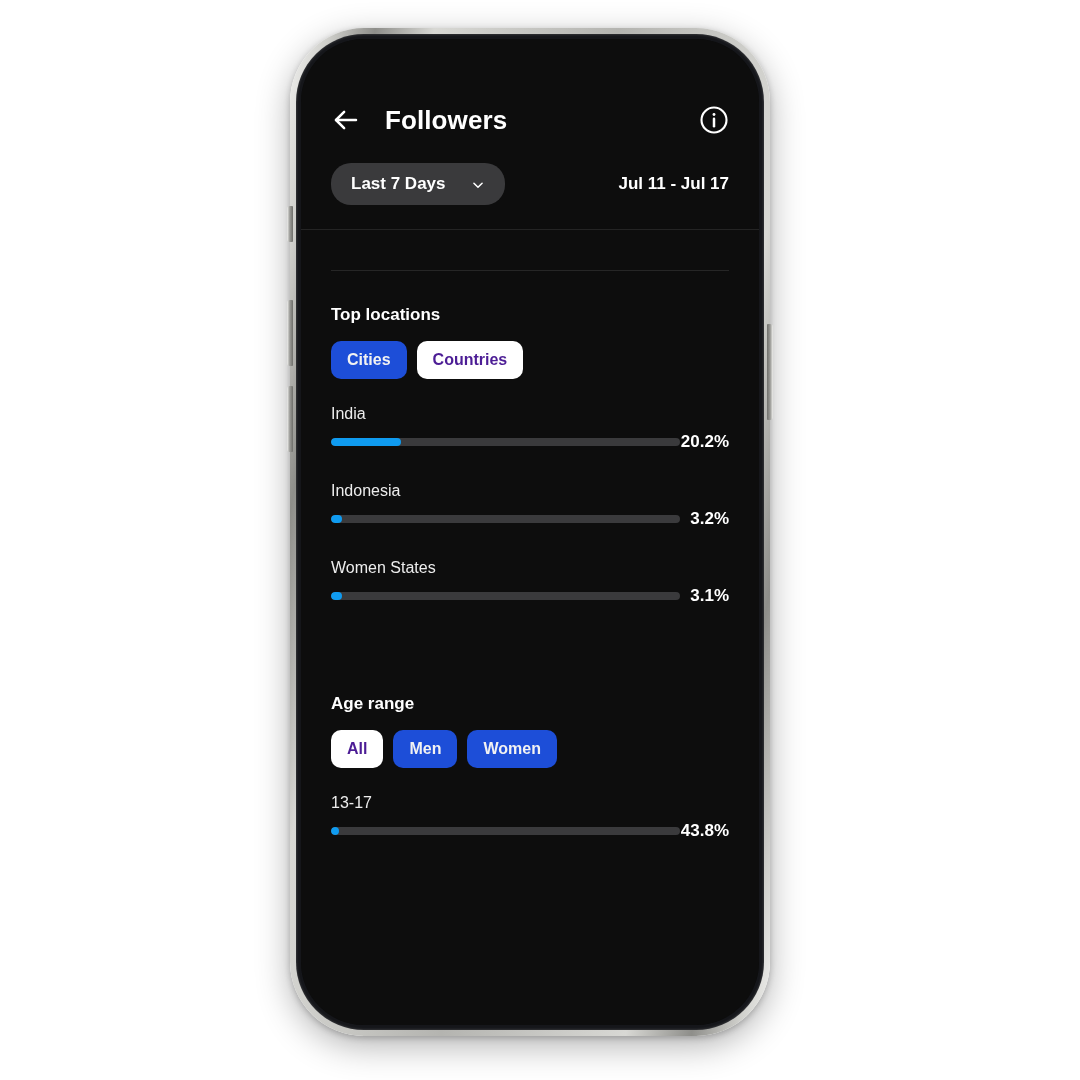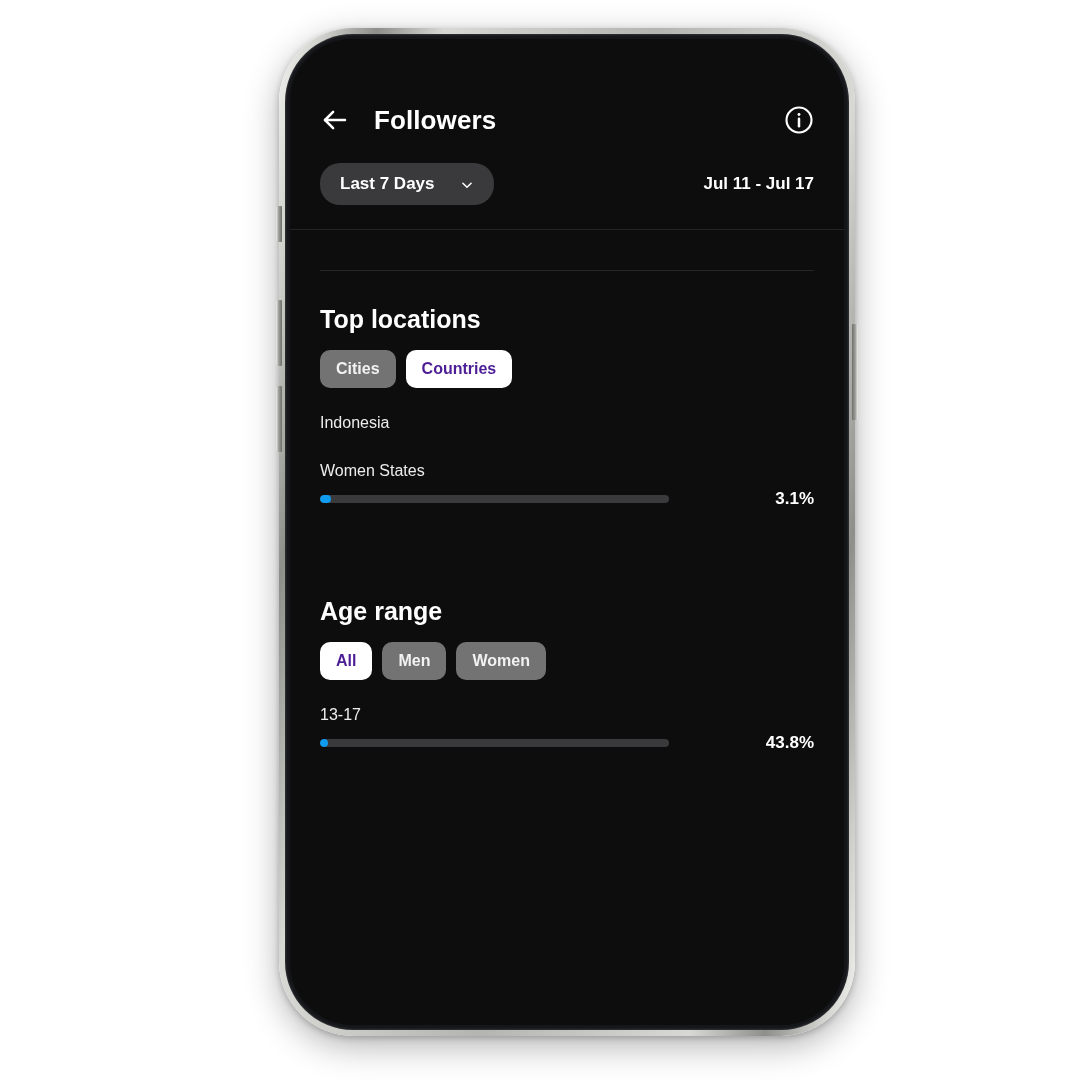--- a/index.html
+++ b/index.html
@@ -9,22 +9,22 @@
     font-family: "Liberation Sans", sans-serif;
     overflow: hidden;
   }
 
   
   #stage { position: relative; width: 1080px; height: 1080px; background:#fff; }
 
   
   .device {
     position: absolute;
-    left: 279px; top: 28px;
-    width: 576px; height: 1008px;
+    left: 290px; top: 28px;
+    width: 480px; height: 1008px;
     border-radius: 74px;
     background:
       linear-gradient(100deg,
         #f2f2f0 0%, #cfcfcb 6%, #8e8e8a 13%,
         #d8d8d4 22%, #b4b4b0 50%,
         #d8d8d4 78%, #8e8e8a 88%, #cfcfcb 95%, #f4f4f2 100%);
     box-shadow: 0 10px 34px rgba(0,0,0,.30), 0 2px 6px rgba(0,0,0,.22);
   }
   .device-inner {
     position: absolute; inset: 6px;
@@ -115,33 +115,33 @@
   .rule-full {
     height: 1px; background: #242424;
     margin: 24px 0 0 0;
   }
   .rule-inset {
     height: 1px; background: #262626;
     margin: 40px 30px 0 30px;
   }
 
   .section-title {
-    font-size: 25px; font-weight: bold; color: #fff;
+    font-size: 17px; font-weight: bold; color: #fff;
     padding: 34px 30px 0 30px;
   }
 
   .seg {
     display: flex; gap: 10px;
     padding: 16px 30px 0 30px;
   }
   .seg-btn {
     border-radius: 10px;
     padding: 10px 16px;
     font-size: 16px; font-weight: bold;
-    background: #737373; color: #f2f2f2;
+    background: #1d4ed8; color: #f2f2f2;
     cursor: pointer; white-space: nowrap;
   }
   .seg-btn.active { background: #ffffff; color: #4c1d95; }
 
   .bars { padding: 26px 30px 0 30px; }
   .bar-row { margin-bottom: 30px; }
   .bar-row:last-child { margin-bottom: 0; }
   .bar-label {
     font-size: 16px; color: #ededed; font-weight: normal;
     margin-bottom: 9px;
@@ -225,21 +225,36 @@
             <div class="seg-btn">
               <span>Cities</span>
             </div>
             <div class="seg-btn active">
               <span>Countries</span>
             </div>
           </div>
 
           <div class="bars" id="loc-bars">
               <div class="bar-row">
+                <div class="bar-label">India</div>
+                <div class="bar-line">
+                  <div class="track">
+                    <div class="fill" style="width: 20.2%; background: rgb(15, 155, 240);"></div>
+                  </div>
+                  <div class="bar-val">20.2%</div>
+                </div>
+              </div>
+              <div class="bar-row">
                 <div class="bar-label">Indonesia</div>
+                <div class="bar-line">
+                  <div class="track">
+                    <div class="fill" style="width: 3.2%; background: rgb(15, 155, 240);"></div>
+                  </div>
+                  <div class="bar-val">3.2%</div>
+                </div>
               </div>
               <div class="bar-row">
                 <div class="bar-label">Women States</div>
                 <div class="bar-line">
                   <div class="track">
                     <div class="fill" style="width: 3.1%; background: rgb(15, 155, 240);"></div>
                   </div>
                   <div class="bar-val">3.1%</div>
                 </div>
               </div>

